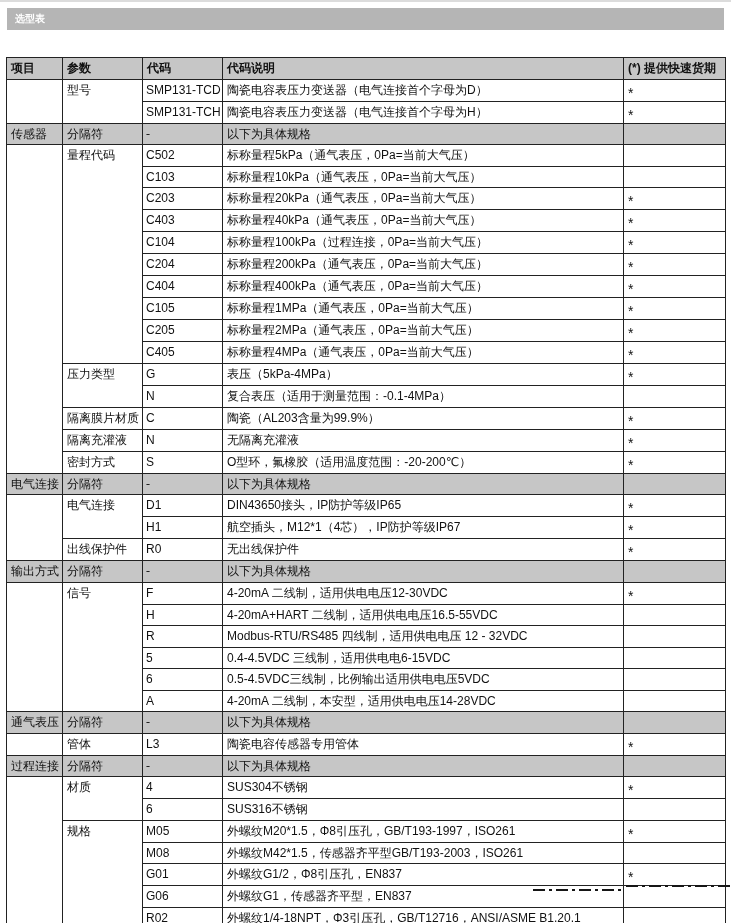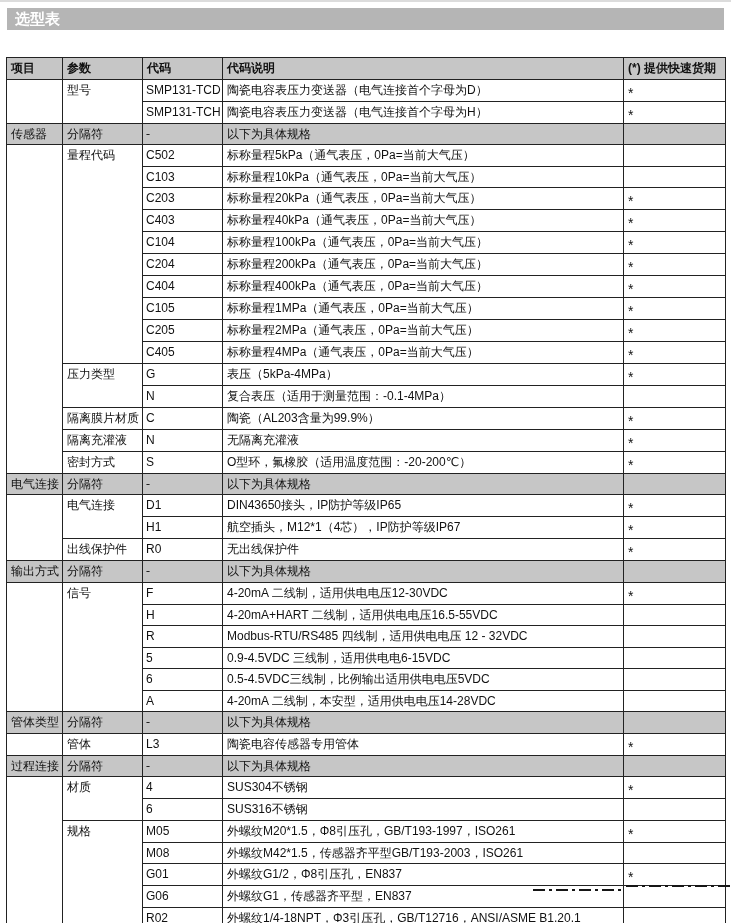--- a/index.html
+++ b/index.html
@@ -14,21 +14,21 @@
 
   .top-rule{
     position:absolute; left:0; top:0; width:731px; height:2px;
     background:#dcdcdc;
   }
 
   .title-bar{
     position:absolute; left:7px; top:8px; width:717px; height:22px;
     box-sizing:border-box;
     background:var(--title-bar-bg,#b5b5b5);
-    color:#ffffff; font-weight:bold; font-size:15px; line-height:22px;
+    color:#ffffff; font-weight:bold; font-size:10px; line-height:22px;
     padding-left:8px;
   }
 
   table.selection-table{
     position:absolute; left:6px; top:57px;
     width:719px;
     border-collapse:collapse;
     table-layout:fixed;
     border:1px solid var(--border-color,#222);
     border-bottom:2px solid var(--border-color,#222);
@@ -143,21 +143,21 @@
           <td class="desc-cell">标称量程20kPa（通气表压，0Pa=当前大气压）</td>
           <td class="star-cell"><span>*</span></td>
         </tr>
         <tr>
           <td class="code-cell">C403</td>
           <td class="desc-cell">标称量程40kPa（通气表压，0Pa=当前大气压）</td>
           <td class="star-cell"><span>*</span></td>
         </tr>
         <tr>
           <td class="code-cell">C104</td>
-          <td class="desc-cell">标称量程100kPa（通气表压，0Pa=当前大气压）</td>
+          <td class="desc-cell">标称量程100kPa（过程连接，0Pa=当前大气压）</td>
           <td class="star-cell"><span>*</span></td>
         </tr>
         <tr>
           <td class="code-cell">C204</td>
           <td class="desc-cell">标称量程200kPa（通气表压，0Pa=当前大气压）</td>
           <td class="star-cell"><span>*</span></td>
         </tr>
         <tr>
           <td class="code-cell">C404</td>
           <td class="desc-cell">标称量程400kPa（通气表压，0Pa=当前大气压）</td>
@@ -251,35 +251,35 @@
           <td class="desc-cell">4-20mA+HART 二线制，适用供电电压16.5-55VDC</td>
           <td class="star-cell"></td>
         </tr>
         <tr>
           <td class="code-cell">R</td>
           <td class="desc-cell">Modbus-RTU/RS485 四线制，适用供电电压 12 - 32VDC</td>
           <td class="star-cell"></td>
         </tr>
         <tr>
           <td class="code-cell">5</td>
-          <td class="desc-cell">0.9-4.5VDC 三线制，适用供电电6-15VDC</td>
+          <td class="desc-cell">0.4-4.5VDC 三线制，适用供电电6-15VDC</td>
           <td class="star-cell"></td>
         </tr>
         <tr>
           <td class="code-cell">6</td>
           <td class="desc-cell">0.5-4.5VDC三线制，比例输出适用供电电压5VDC</td>
           <td class="star-cell"></td>
         </tr>
         <tr>
           <td class="code-cell">A</td>
           <td class="desc-cell">4-20mA 二线制，本安型，适用供电电压14-28VDC</td>
           <td class="star-cell"></td>
         </tr>
         <tr class="gray">
-          <td class="item-cell">管体类型</td>
+          <td class="item-cell">通气表压</td>
           <td class="param-cell">分隔符</td>
           <td class="code-cell">-</td>
           <td class="desc-cell">以下为具体规格</td>
           <td class="star-cell"></td>
         </tr>
         <tr>
           <td class="item-cell"></td>
           <td class="param-cell">管体</td>
           <td class="code-cell">L3</td>
           <td class="desc-cell">陶瓷电容传感器专用管体</td>

